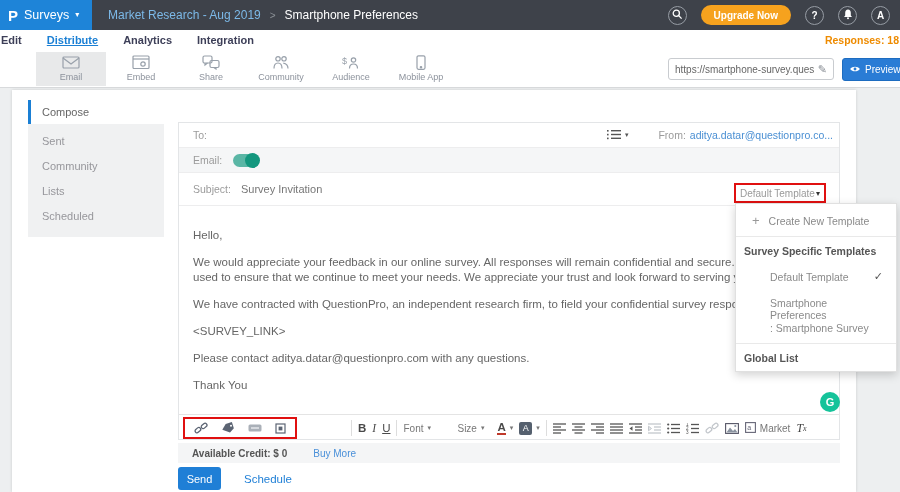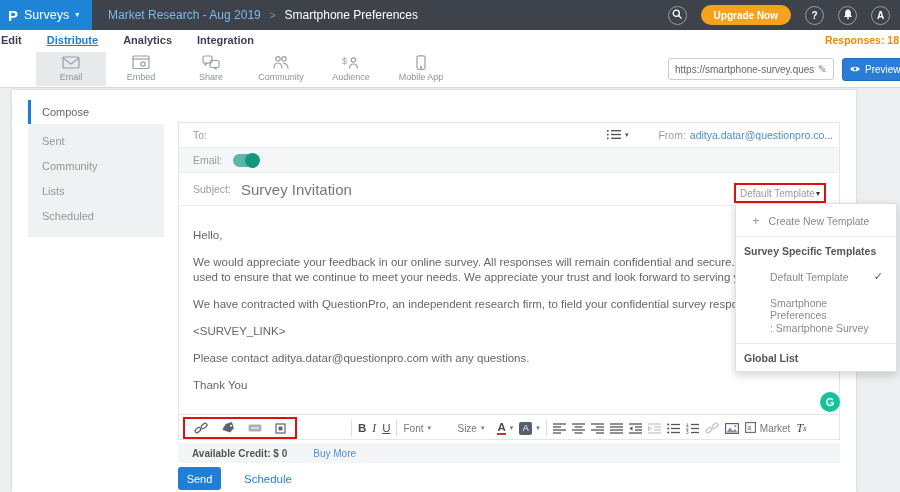--- a/index.html
+++ b/index.html
@@ -74,21 +74,21 @@
   .list-caret { font-size:7px; color:#555; }
   .from-value { font-size:10.5px; color:#4a8fd3; margin-left:4px; cursor:pointer; }
   .row-email { height:25px; background:#f5f6f7; border-bottom:1px solid #ededee; display:flex;
     align-items:center; padding-left:14px; gap:11px; }
   .toggle { width:26px; height:13px; border-radius:7px; background:#5ab6a5; position:relative;
     cursor:pointer; }
   .toggle-knob { position:absolute; right:-1px; top:-1px; width:15px; height:15px;
     border-radius:50%; background:#14977e; }
   .row-subject { height:33px; border-bottom:1px solid #ededee; display:flex; align-items:center;
     padding-left:14px; }
-  .subject-value { font-size:15px; color:#777; margin-left:10px; }
+  .subject-value { font-size:11px; color:#777; margin-left:10px; }
   .template-select { position:absolute; left:555px; top:60px; width:92px; height:20px;
     border:2px solid #e01010; background:#fff; display:flex; align-items:center; padding:0 4px;
     font-size:10px; color:#999; cursor:pointer; z-index:5; }
   .template-select .caret-dk { margin-left:auto; color:#333; font-size:8px; }
 
   .body-area { position:absolute; left:0; top:83px; width:660px; height:208px; overflow:hidden;
     padding:14px 0 0 14px; font-size:11.5px; color:#666; cursor:text; }
   .body-area p { margin:8px 0 12px; line-height:15px; white-space:nowrap; }
   .grammarly { position:absolute; left:641px; top:269px; width:20px; height:20px;
     border-radius:50%; background:#15c39a; color:#fff; font-weight:bold; font-size:11px;

